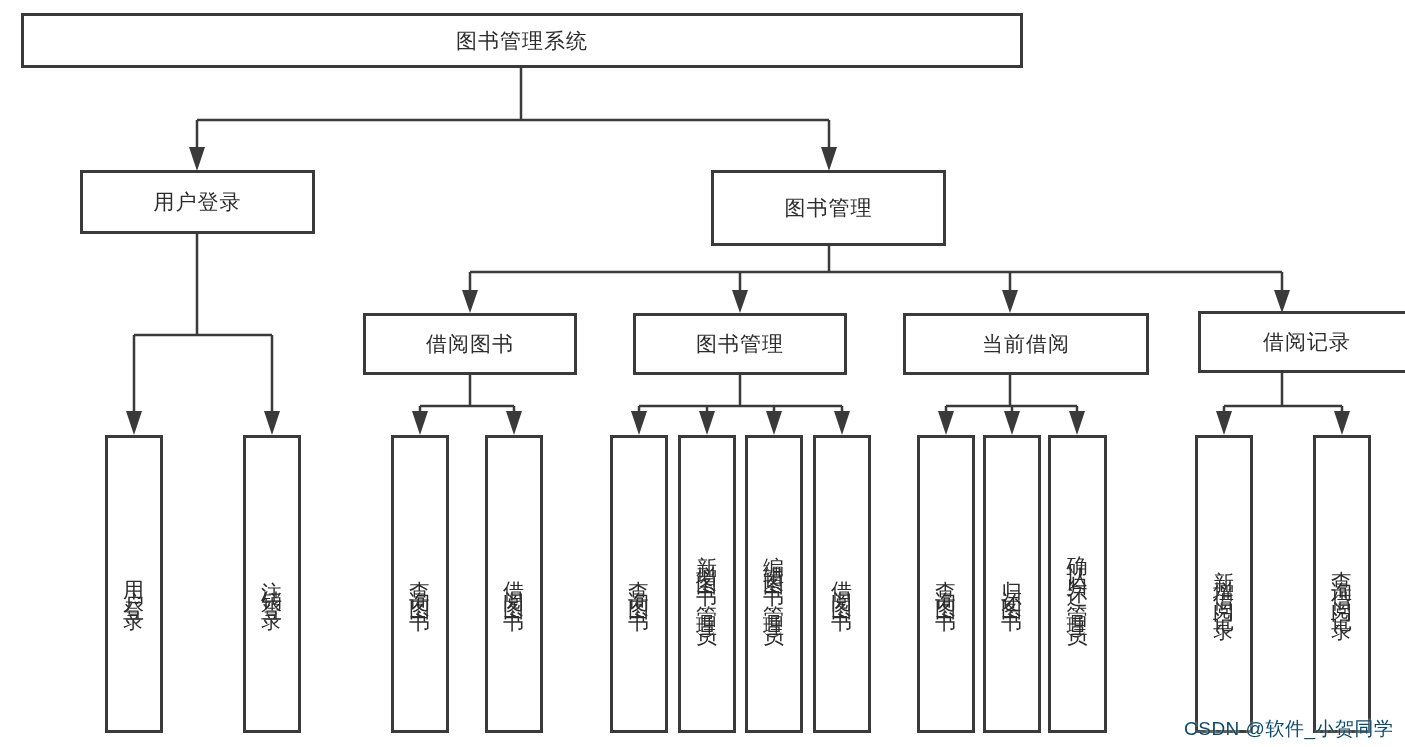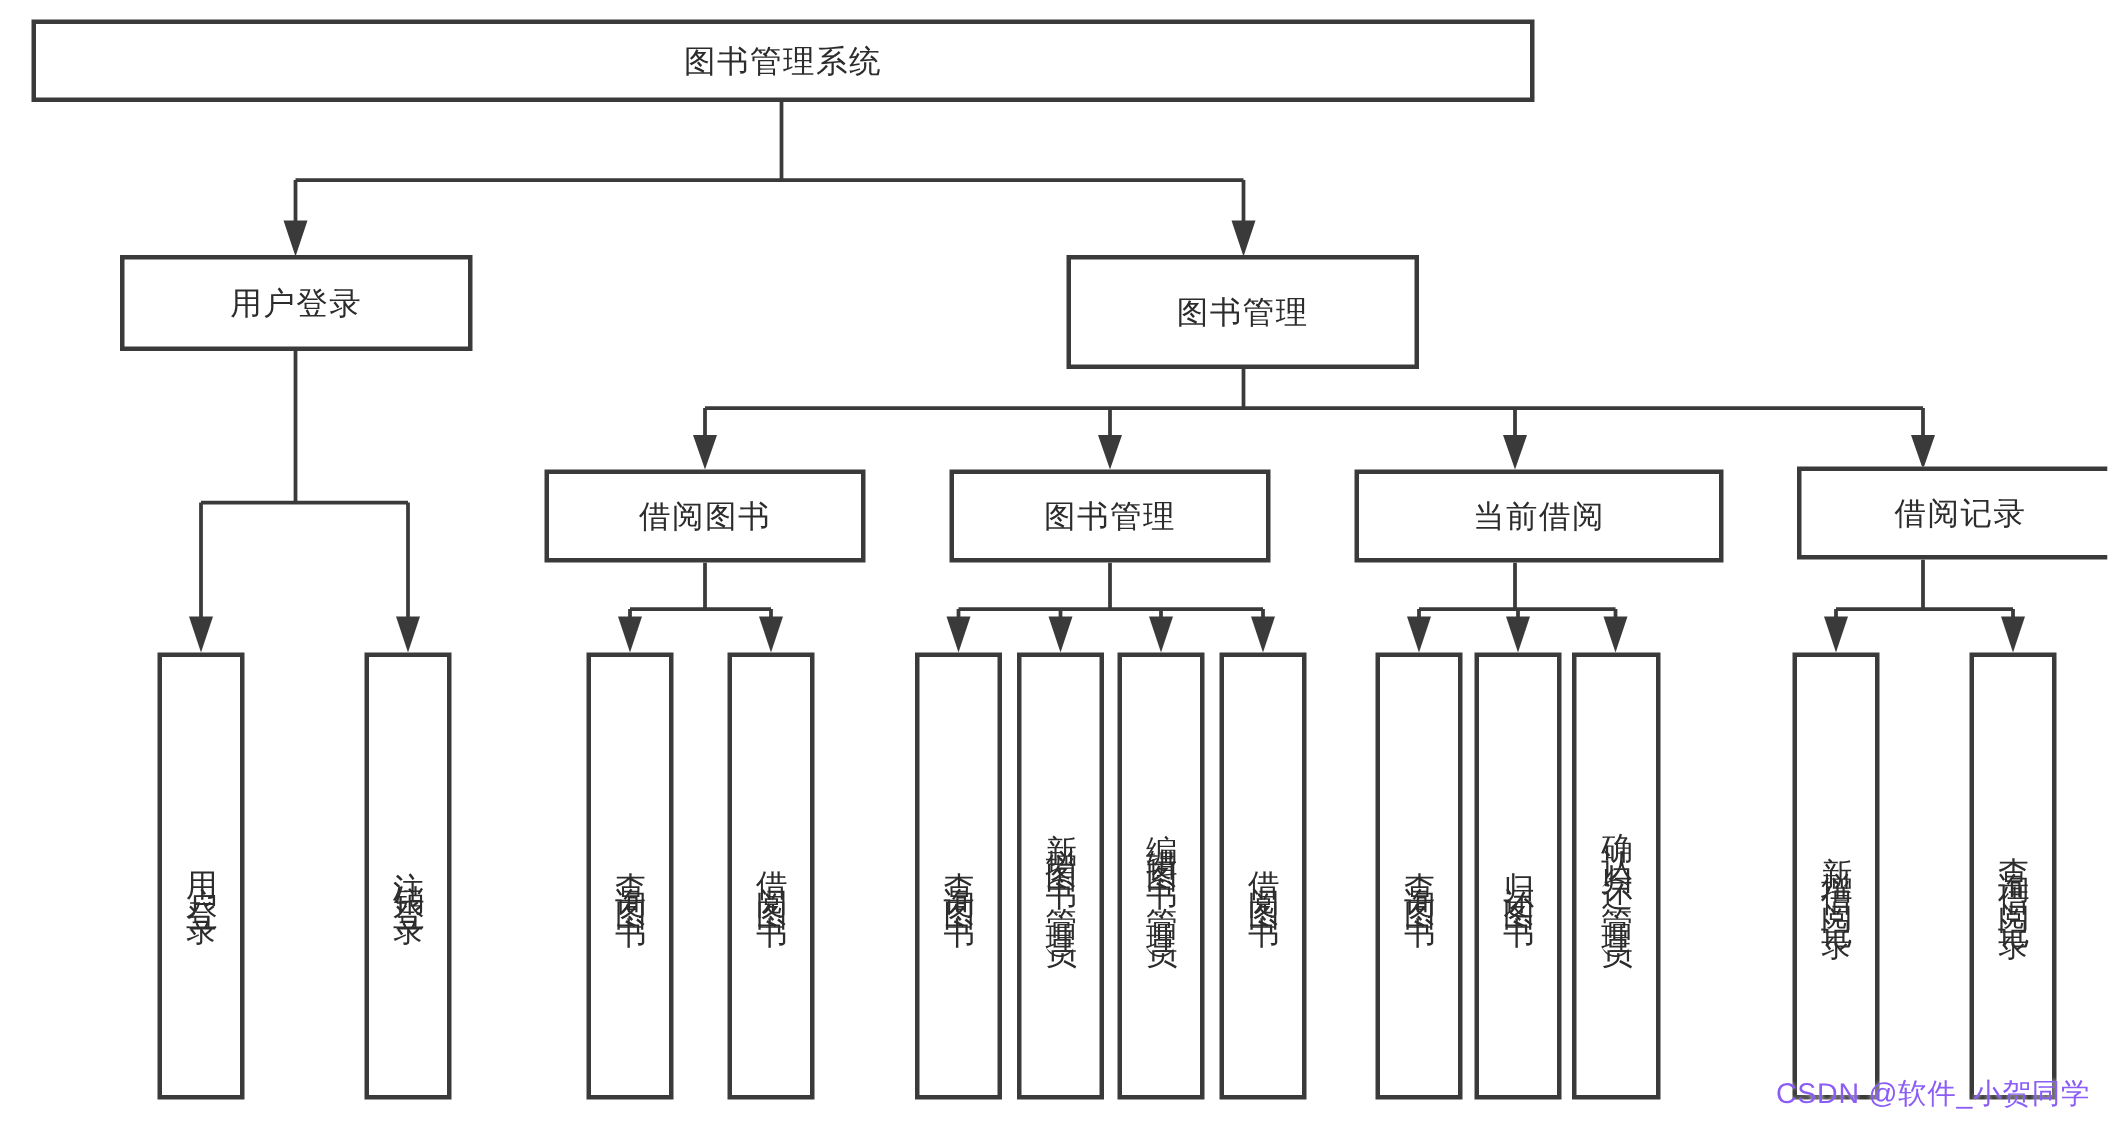--- a/index.html
+++ b/index.html
@@ -31,21 +31,21 @@
     font-size: 21px;
     letter-spacing: 10px;
     line-height: 1;
   }
   .v span { display: block; }
   .watermark {
     position: absolute;
     left: 1184px;
     top: 716px;
     font-size: 19px;
-    color: #8b5cf6;
+    color: #0c4a6e;
     letter-spacing: 0.5px;
     white-space: nowrap;
     z-index: 5;
     text-shadow: 0 0 3px rgba(255,255,255,0.9);
   }
 </style>
 </head>
 <body>
 
 <div class="canvas">

